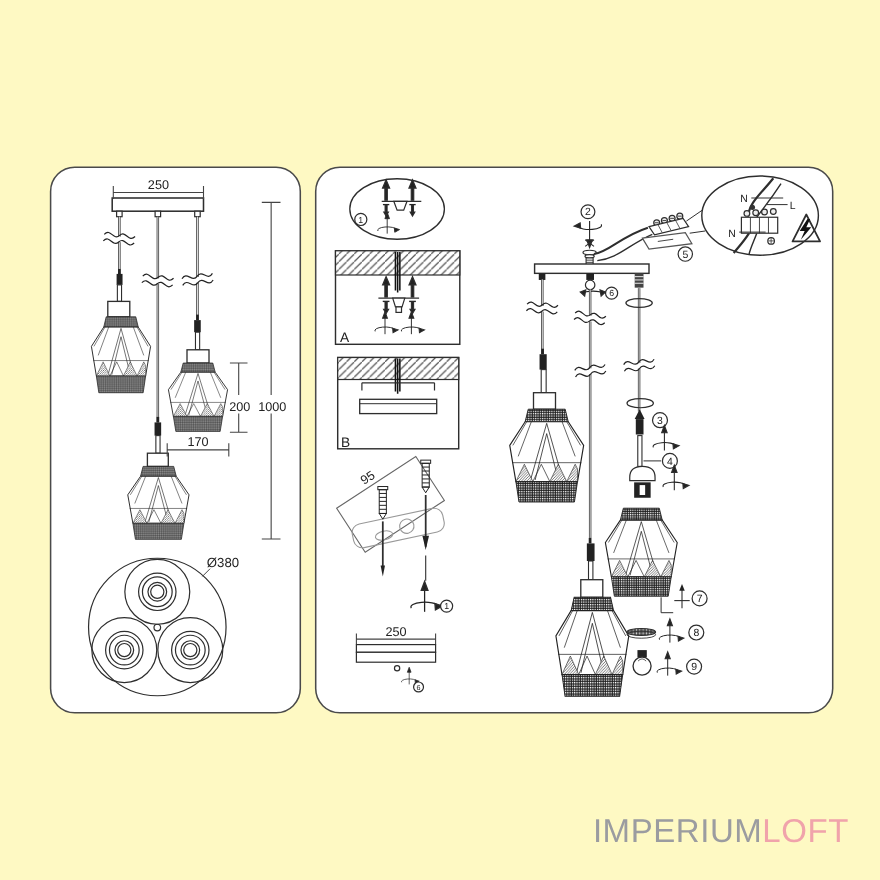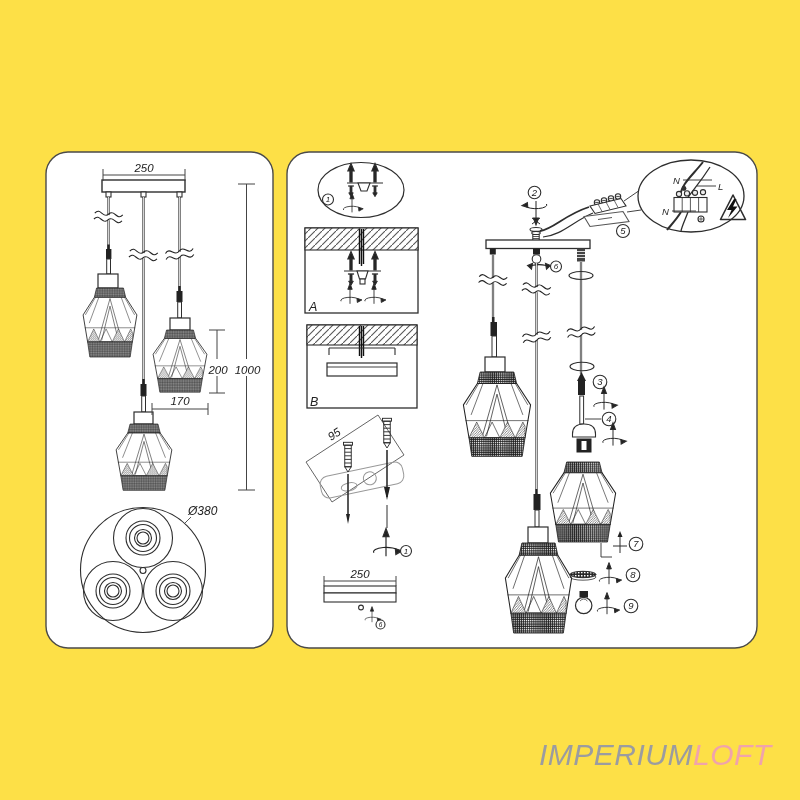--- a/index.html
+++ b/index.html
@@ -1,16 +1,16 @@
 <!DOCTYPE html>
 <html><head>
 <meta charset="utf-8">
 <style>
   html,body{margin:0;padding:0;background:#ffffff;}
-  .sheet{position:relative;width:800px;height:800px;background:#fde047;overflow:hidden;font-style:italic;}
+  .sheet{position:relative;width:800px;height:800px;background:#fef9c3;overflow:hidden;}
   svg{position:absolute;left:0;top:0;}
   svg text{font-family:"Liberation Sans",sans-serif;fill:#222;stroke:none;}
   .dim{font-size:11.5px;}
   .dimbig{font-size:12px;}
   .callout-txt{font-size:9.5px;}
   .callout-sm{font-size:8px;}
   .callout-xs{font-size:6.5px;}
   .optlabel{font-size:12.5px;}
   .wire-lbl{font-size:9.5px;}
   .logo-txt{font-size:30px;letter-spacing:0.5px;font-weight:300;}

